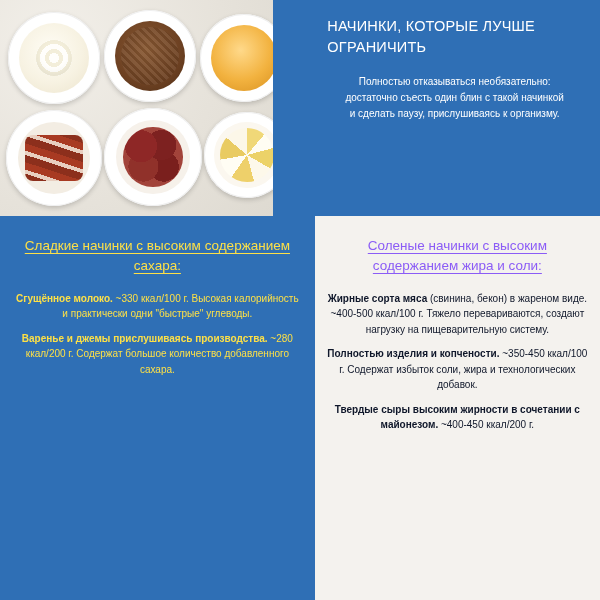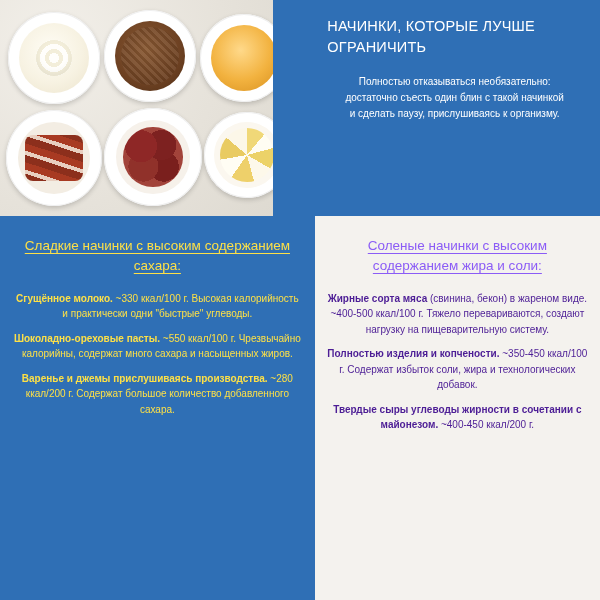--- a/index.html
+++ b/index.html
@@ -156,21 +156,21 @@
   }
   .col-right .col-head { color: #8b5cf6; }
   .entry {
     font-size: 10px;
     line-height: 1.55;
     margin: 0 0 9px 0;
   }
   .entry b {
     font-weight: 700;
   }
-  .col-right .entry { color: #4c1d95; }
+  .col-right .entry { color: #0f172a; }
 </style>
 </head>
 <body>
 
 <div class="page">
 
   <div class="top-row">
 
     <div class="photo">
       <div class="photo-bg"></div>
@@ -211,36 +211,33 @@
 
   <div class="bottom-row">
 
     <div class="col col-left">
       <h2 class="col-head">Сладкие начинки с высоким содержанием сахара:</h2>
 
       <p class="entry">
         <b>Сгущённое молоко.</b><span> ~330 ккал/100 г. Высокая калорийность и практически одни "быстрые" углеводы.</span>
       </p>
       <p class="entry">
-        <b>Шоколадно-ореховые пасты.</b><span> ~550 ккал/100 г. Чрезвычайно калорийны, содержат много сахара и насыщенных жиров.</span>
-      </p>
-      <p class="entry">
         <b>Варенье и джемы прислушиваясь производства.</b><span> ~280 ккал/200 г. Содержат большое количество добавленного сахара.</span>
       </p>
     </div>
 
     <div class="col col-right">
       <h2 class="col-head">Соленые начинки с высоким содержанием жира и соли:</h2>
 
       <p class="entry">
         <b>Жирные сорта мяса</b><span> (свинина, бекон) в жареном виде. ~400-500 ккал/100 г. Тяжело перевариваются, создают нагрузку на пищеварительную систему.</span>
       </p>
       <p class="entry">
         <b>Полностью изделия и копчености.</b><span> ~350-450 ккал/100 г. Содержат избыток соли, жира и технологических добавок.</span>
       </p>
       <p class="entry">
-        <b>Твердые сыры углеводы жирности в сочетании с майонезом.</b><span> ~400-450 ккал/200 г.</span>
+        <b>Твердые сыры высоким жирности в сочетании с майонезом.</b><span> ~400-450 ккал/200 г.</span>
       </p>
     </div>
 
   </div>
 
 </div>
 
 </body></html>

